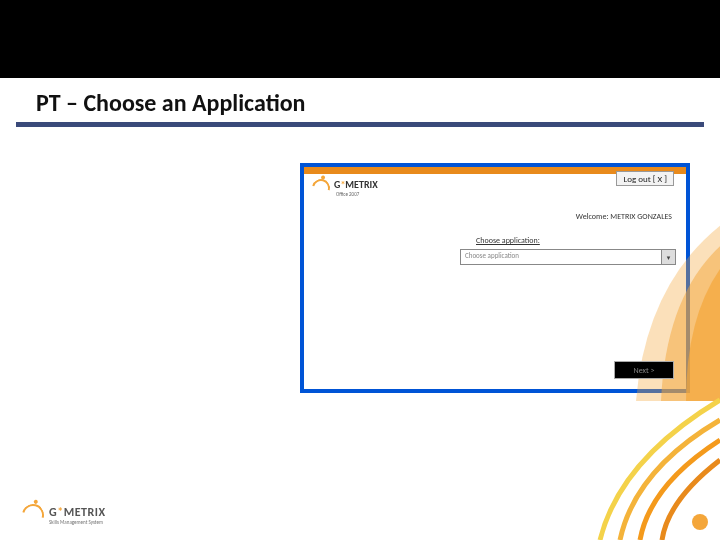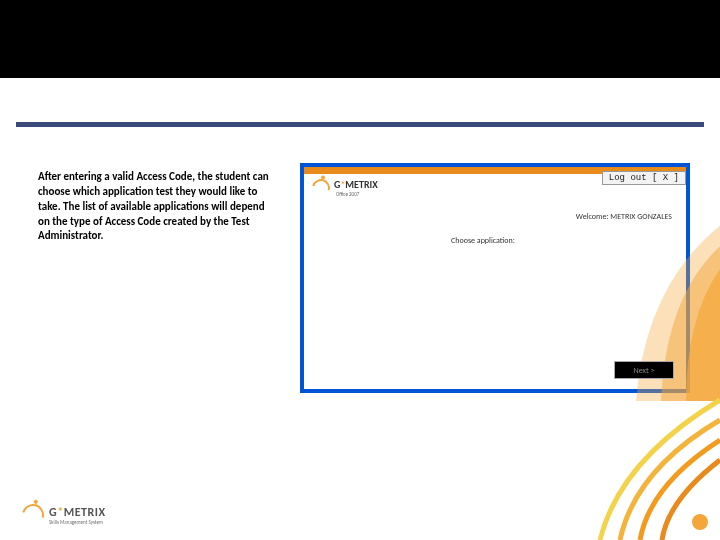--- a/index.html
+++ b/index.html
@@ -5,51 +5,51 @@
   * { box-sizing: border-box; margin: 0; padding: 0; }
   html, body { width: 720px; height: 540px; font-family: Calibri, Arial, sans-serif; background: #fff; overflow: hidden; }
   .slide { position: relative; width: 720px; height: 540px; }
   .topbar { position: absolute; top: 0; left: 0; width: 100%; height: 78px; background: #000; }
   .title { position: absolute; top: 88px; left: 36px; font-size: 24px; font-weight: bold; color: #111; }
   .underline { position: absolute; top: 122px; left: 16px; width: 688px; height: 5px; background: #3a4a7a; }
   .bodytext { position: absolute; top: 170px; left: 38px; width: 240px; font-size: 11px; font-weight: bold; line-height: 1.35; color: #000; }
   .app-window { position: absolute; top: 163px; left: 300px; width: 390px; height: 230px; background: #fff; border: 4px solid #0054d6; }
   .app-header { position: relative; height: 34px; background: #fff; }
   .orange-stripe { position: absolute; top: 0; left: 0; right: 0; height: 7px; background: #e88a1c; }
-  .logout { position: absolute; top: 4px; right: 0; font-size: 9px; background: #f3f3f3; border: 1px solid #999; padding: 1px 6px; color: #222; font-family: Liberation Mono, monospace; }
+  .logout { position: absolute; top: 4px; right: 12px; font-size: 9px; background: #f3f3f3; border: 1px solid #999; padding: 1px 6px; color: #222; }
   .logo-area { position: absolute; top: 11px; left: 8px; display: flex; align-items: center; gap: 4px; }
   .logo-arc { width: 18px; height: 18px; border-radius: 50%; border: 2px solid transparent; border-top-color: #f4a63a; border-right-color: #f4a63a; transform: rotate(-30deg); position: relative; }
   .logo-arc::after { content: ""; position: absolute; top: -3px; right: -2px; width: 4px; height: 4px; background: #f4a63a; border-radius: 50%; }
   .logo-text { font-size: 10px; font-weight: bold; color: #333; }
   .logo-text .star { color: #f4a63a; }
   .logo-sub { font-size: 5px; color: #666; margin-left: 2px; }
   .app-body { position: relative; height: calc(100% - 34px); }
   .welcome { position: absolute; top: 10px; right: 14px; font-size: 8px; color: #333; }
-  .choose-label { position: absolute; top: 34px; left: 147px; font-size: 8px; color: #333; }
+  .choose-label { position: absolute; top: 34px; left: 172px; font-size: 8px; color: #333; text-decoration: underline; }
   .dropdown { position: absolute; top: 48px; left: 156px; width: 216px; height: 16px; border: 1px solid #888; background: #fff; font-size: 7px; color: #888; padding: 1px 4px; }
   .dropdown-arrow { position: absolute; right: 0; top: 0; width: 14px; height: 14px; background: #ddd; border-left: 1px solid #888; display:flex; align-items:center; justify-content:center; font-size:7px; color:#444; }
   .next-btn { position: absolute; bottom: 10px; right: 12px; width: 60px; height: 18px; background: #000000; border: 1px solid #aaa; font-size: 8px; color: #888; display:flex; align-items:center; justify-content:center; }
   .body-swoosh { position: absolute; top: 20px; right: -40px; width: 120px; height: 180px; overflow: hidden; pointer-events:none; }
   .body-swoosh svg { width: 100%; height: 100%; }
   .corner-decor { position: absolute; bottom: 0; right: 0; width: 180px; height: 180px; pointer-events: none; }
   .dot { position: absolute; bottom: 10px; right: 12px; width: 16px; height: 16px; border-radius: 50%; background: #f4a63a; }
   .footer-logo { position: absolute; bottom: 14px; left: 22px; display: flex; align-items: center; gap: 5px; }
   .footer-logo .logo-arc { width: 22px; height: 22px; }
   .footer-logo .ft { display:flex; flex-direction:column; }
   .footer-logo .ft .main { font-size: 12px; font-weight: bold; color: #555; letter-spacing: 0.5px; }
   .footer-logo .ft .main .star { color: #f4a63a; }
   .footer-logo .ft .sub { font-size: 5px; color: #777; }
 </style>
 </head>
 <body>
 
 <div class="slide">
   <div class="topbar"></div>
+  <div class="title">PT – Choose an Application</div>
   <div class="underline"></div>
-  <div class="bodytext">After entering a valid Access Code, the student can choose which application test they would like to take. The list of available applications will depend on the type of Access Code created by the Test Administrator.</div>
 
   <div class="app-window">
     <div class="app-header">
       <div class="orange-stripe"></div>
       <div class="logout">Log out [ X ]</div>
       <div class="logo-area">
         <div class="logo-arc"></div>
         <div>
           <div class="logo-text"><span>G</span><span class="star">*</span><span>METRIX</span></div>
           <div class="logo-sub">Office 2007</div>
@@ -59,20 +59,24 @@
     <div class="app-body">
       <div class="body-swoosh">
         <svg viewBox="0 0 120 180">
             <path d="M120 0 Q40 60 30 180 L120 180 Z" fill="#f4a63a" opacity="0.35"></path>
             <path d="M120 20 Q60 70 55 180 L120 180 Z" fill="#f4a63a" opacity="0.5"></path>
             <path d="M120 40 Q80 90 80 180 L120 180 Z" fill="#f4a63a" opacity="0.7"></path>
           </svg>
       </div>
       <div class="welcome">Welcome: METRIX GONZALES</div>
       <div class="choose-label">Choose application:</div>
+      <div class="dropdown">
+        <span>Choose application</span>
+        <span class="dropdown-arrow">▾</span>
+      </div>
       <div class="next-btn">Next &gt;</div>
     </div>
   </div>
 
   <div class="corner-decor">
     <svg viewBox="0 0 180 180" width="180" height="180">
       <path d="M180 40 Q80 100 60 180" stroke="#f4d24a" stroke-width="5" fill="none"></path>
       <path d="M180 60 Q95 110 80 180" stroke="#f4b33a" stroke-width="5" fill="none"></path>
       <path d="M180 80 Q110 125 100 180" stroke="#f49a1c" stroke-width="5" fill="none"></path>
       <path d="M180 100 Q128 140 122 180" stroke="#e88a1c" stroke-width="5" fill="none"></path>

